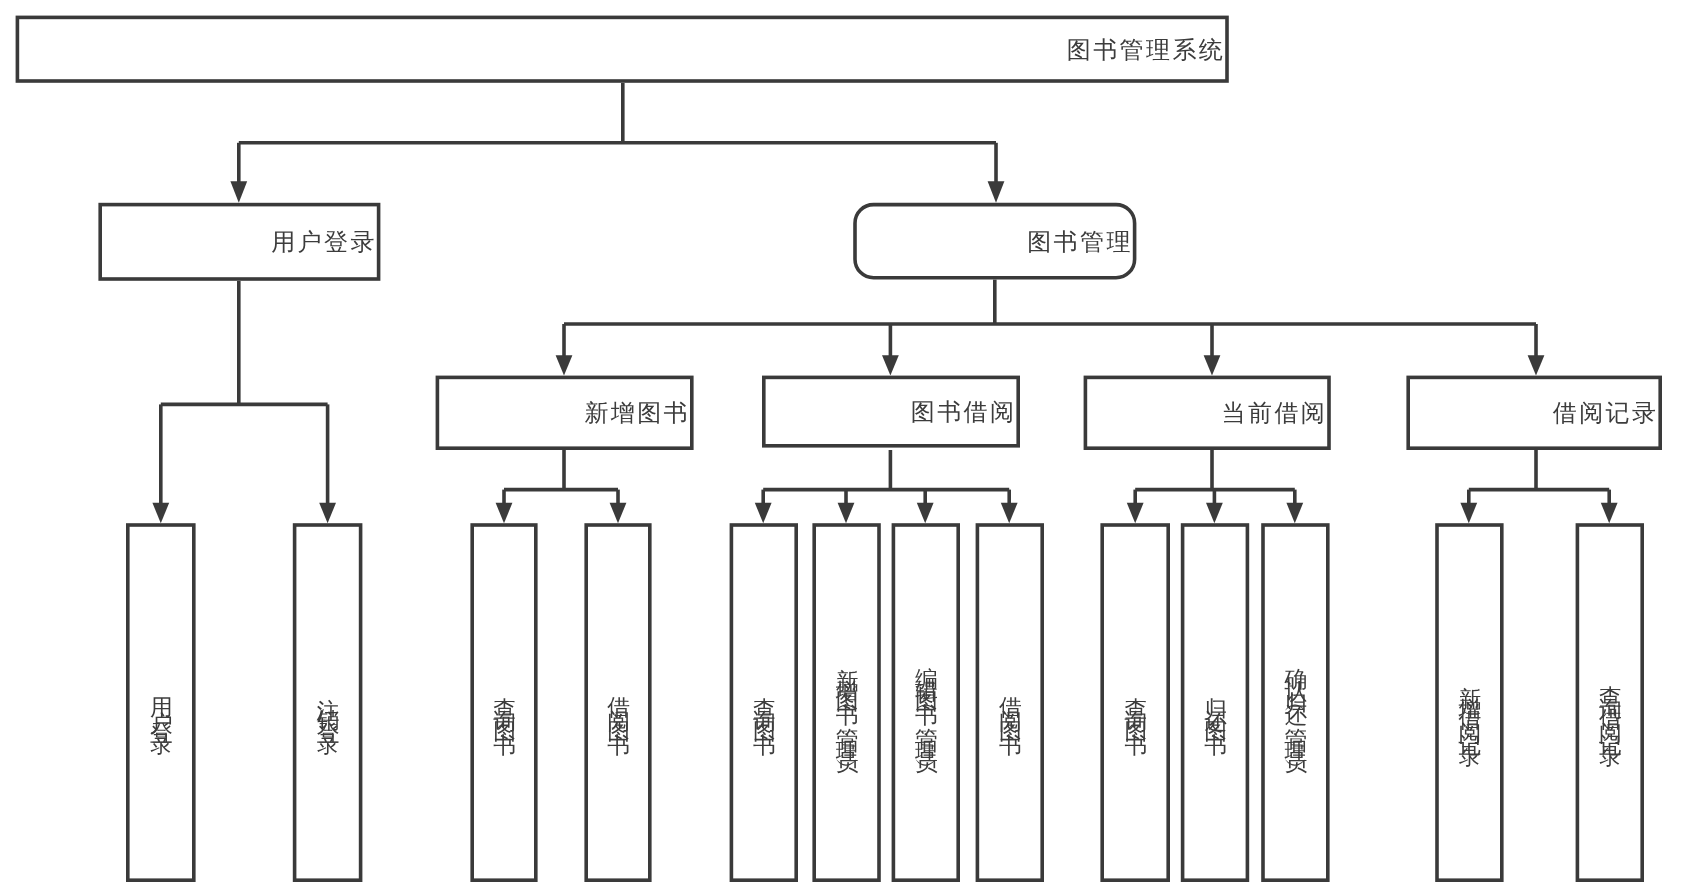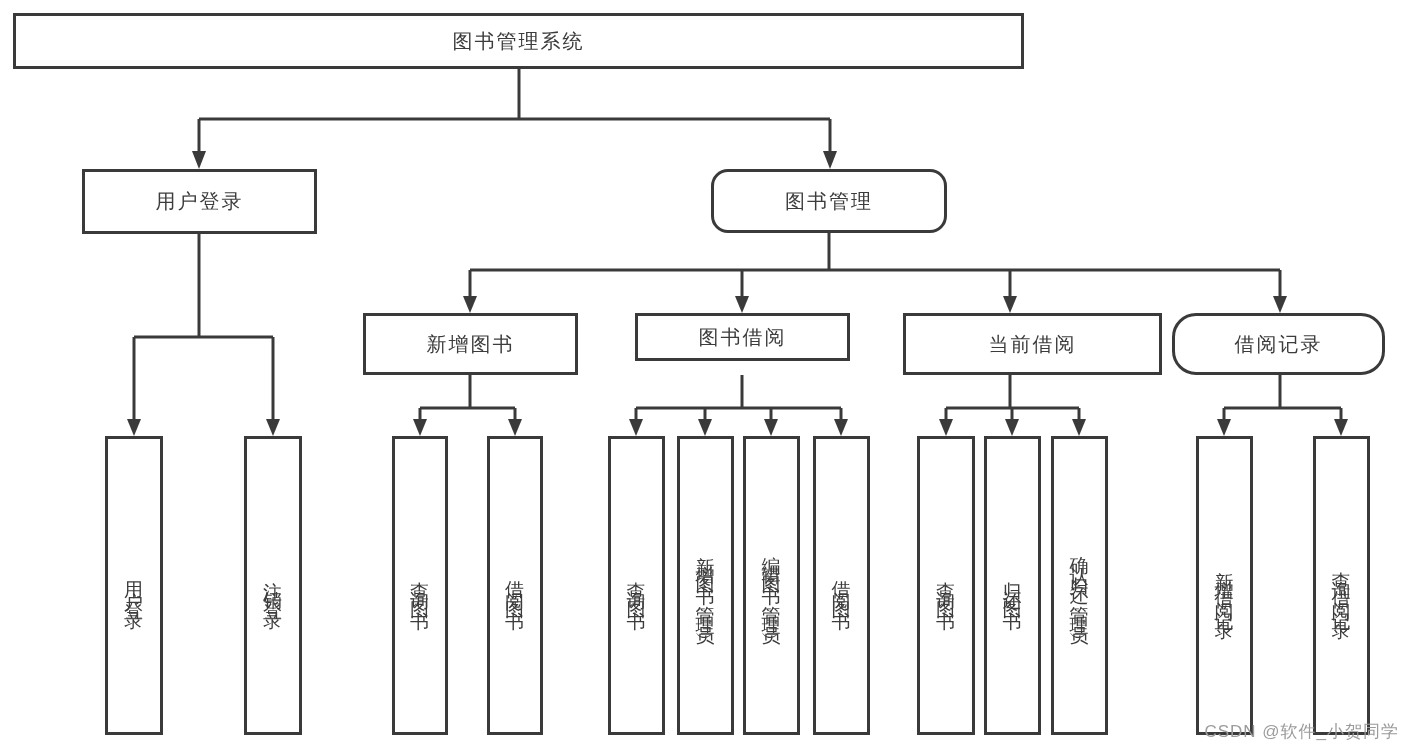--- a/index.html
+++ b/index.html
@@ -16,21 +16,21 @@
     left: 0; top: 0;
     width: 1405px; height: 747px;
   }
   .node {
     position: absolute;
     box-sizing: border-box;
     border: 3px solid #3a3a3a;
     background: #ffffff;
     display: flex;
     align-items: center;
-    justify-content: center;
+    justify-content: flex-end;
     font-size: 20px;
     letter-spacing: 2px;
     color: #3c3c3c;
     z-index: 2;
   }
   .leaf {
     position: absolute;
     box-sizing: border-box;
     border: 3px solid #3a3a3a;
     background: #ffffff;
@@ -136,27 +136,27 @@
   <div class="node" style="left:82px; top:169px; width:235px; height:65px;">
     <span>用户登录</span>
   </div>
   <div class="node" style="left:711px; top:169px; width:236px; height:64px;border-radius:17px;">
     <span>图书管理</span>
   </div>
 
   <div class="node" style="left:363px; top:313px; width:215px; height:62px;">
     <span>新增图书</span>
   </div>
-  <div class="node" style="left:635px; top:313px; width:215px; height:48px;">
+  <div class="node" style="left:635px; top:313px; width:215px; height:60px;">
     <span>图书借阅</span>
   </div>
-  <div class="node" style="left:903px; top:313px; width:259px; height:62px;font-family:Liberation Mono, monospace;">
+  <div class="node" style="left:903px; top:313px; width:206px; height:62px;font-family:Liberation Mono, monospace;">
     <span>当前借阅</span>
   </div>
-  <div class="node" style="left:1172px; top:313px; width:213px; height:62px;border-radius:24px;">
+  <div class="node" style="left:1172px; top:313px; width:213px; height:62px;">
     <span>借阅记录</span>
   </div>
 
   <div class="leaf" style="left:105px; top:436px; width:58px; height:299px;">
     <span class="vtext">用户登录</span>
   </div>
   <div class="leaf" style="left:244px; top:436px; width:58px; height:299px;">
     <span class="vtext">注销登录</span>
   </div>
 
@@ -190,15 +190,14 @@
     <span class="vtext">确认归还（管理员）</span>
   </div>
 
   <div class="leaf" style="left:1196px; top:436px; width:57px; height:299px;">
     <span class="vtext">新增借阅记录</span>
   </div>
   <div class="leaf" style="left:1313px; top:436px; width:57px; height:299px;">
     <span class="vtext">查询借阅记录</span>
   </div>
 
-  <div class="watermark">CSDN @软件_小贺同学</div>
 
 </div>
 
 </body></html>

